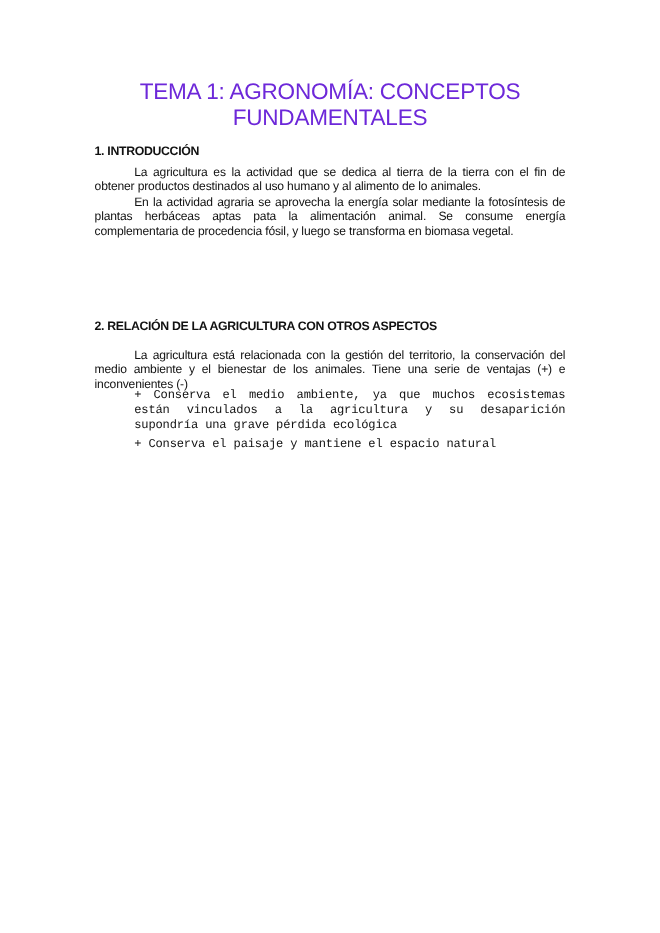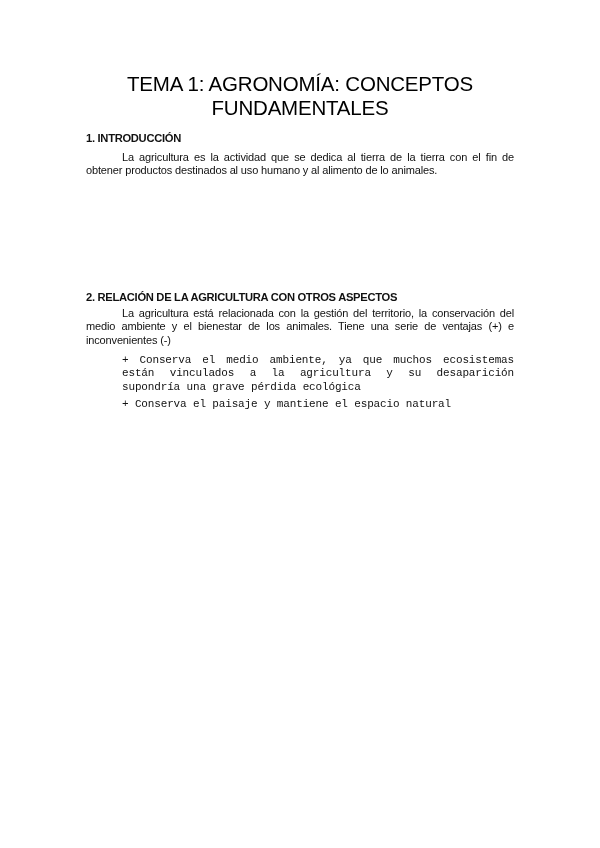--- a/index.html
+++ b/index.html
@@ -25,21 +25,21 @@
       margin: 0;
       position: absolute;
       top: 72px;
       left: -10px;
       width: 448px;
       text-align: center;
       font-size: 20.5px;
       font-weight: normal;
       line-height: 24px;
       letter-spacing: -0.2px;
-      color: #000000;
+      color: #6d28d9;
     }
     .section-heading {
       margin: 0;
       position: absolute;
       left: 0;
       font-size: 11.2px;
       font-weight: bold;
       line-height: 14px;
       letter-spacing: -0.3px;
     }
@@ -52,21 +52,21 @@
       font-size: 11px;
       line-height: 13.4px;
       text-align: justify;
       letter-spacing: -0.15px;
     }
     .block p {
       margin: 0;
       text-indent: 36px;
     }
     .b1 { top: 151px; }
-    .b2 { top: 307px; }
+    .b2 { top: 317px; }
     .list {
       position: absolute;
       left: 36px;
       width: 392px;
       top: 354px;
       font-size: 11px;
       line-height: 13.4px;
       text-align: justify;
       letter-spacing: -0.15px;
     }
@@ -77,20 +77,21 @@
   </style>
 </head>
 <body>
 
 <div class="page">
   <h1 class="title">TEMA 1: AGRONOMÍA: CONCEPTOS FUNDAMENTALES</h1>
 
   <h2 class="section-heading h1">1. INTRODUCCIÓN</h2>
   <div class="block b1">
     <p>La agricultura es la actividad que se dedica al tierra de la tierra con el fin de obtener productos destinados al uso humano y al alimento de lo animales.</p>
+    <p>En la actividad agraria se aprovecha la energía solar mediante la fotosíntesis de plantas herbáceas aptas pata la alimentación animal. Se consume energía complementaria de procedencia fósil, y luego se transforma en biomasa vegetal.</p>
   </div>
 
   <h2 class="section-heading h2">2. RELACIÓN DE LA AGRICULTURA CON OTROS ASPECTOS</h2>
   <div class="block b2">
     <p>La agricultura está relacionada con la gestión del territorio, la conservación del medio ambiente y el bienestar de los animales. Tiene una serie de ventajas (+) e inconvenientes (-)</p>
   </div>
   <div class="list">
     <p class="item">+ Conserva el medio ambiente, ya que muchos ecosistemas están vinculados a la agricultura y su desaparición supondría una grave pérdida ecológica</p>
     <p class="item">+ Conserva el paisaje y mantiene el espacio natural</p>
   </div>

